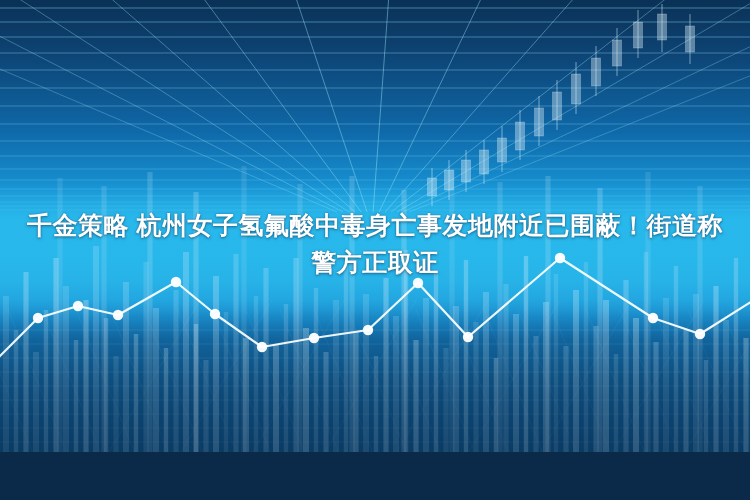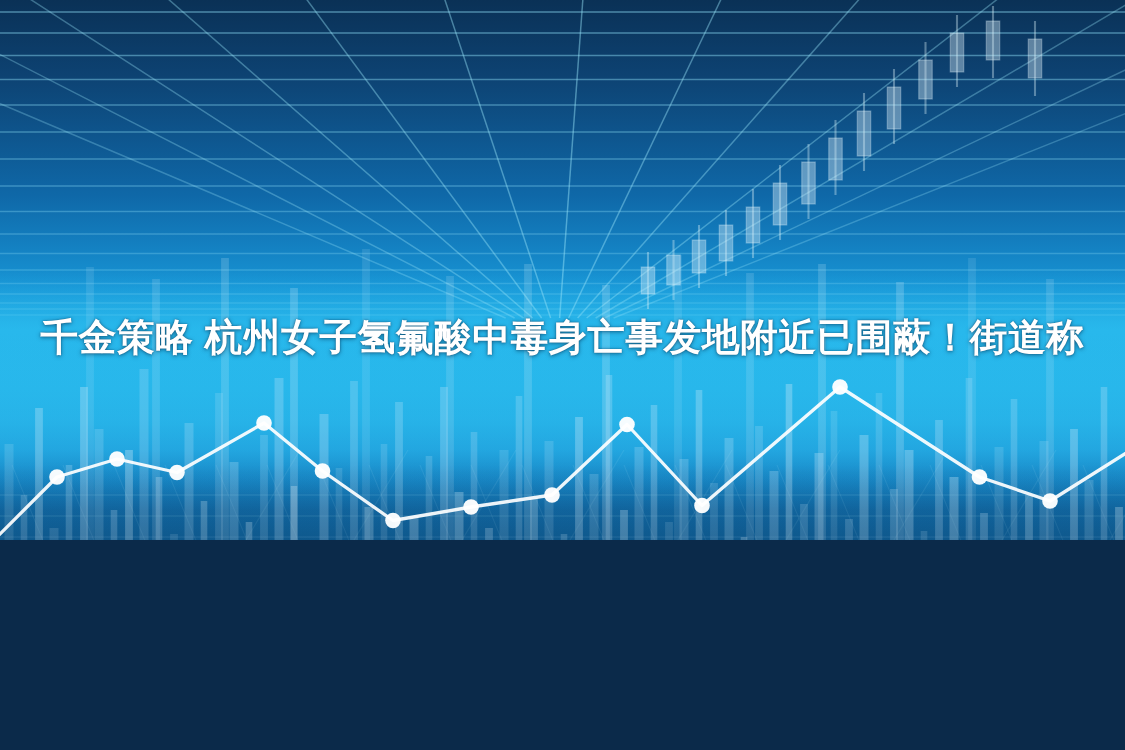--- a/index.html
+++ b/index.html
@@ -3,21 +3,21 @@
 <meta charset="utf-8">
 <style>
   html, body {
     margin: 0;
     padding: 0;
     background: #0b2a4a;
   }
   #stage {
     position: relative;
     width: 750px;
-    height: 360px;
+    height: 452px;
     overflow: hidden;
     font-family: "Liberation Sans", "DejaVu Sans", sans-serif;
     background: #0d3c66;
   }
   .layer {
     position: absolute;
     left: 0;
     top: 0;
     width: 750px;
     height: 500px;
@@ -313,15 +313,16 @@
       <circle cx="368" cy="330" r="5.2" fill="#ffffff" fill-opacity="0.96"></circle>
       <circle cx="418" cy="283" r="5.2" fill="#ffffff" fill-opacity="0.96"></circle>
       <circle cx="468" cy="337" r="5.2" fill="#ffffff" fill-opacity="0.96"></circle>
       <circle cx="560" cy="258" r="5.2" fill="#ffffff" fill-opacity="0.96"></circle>
       <circle cx="653" cy="318" r="5.2" fill="#ffffff" fill-opacity="0.96"></circle>
       <circle cx="700" cy="334" r="5.2" fill="#ffffff" fill-opacity="0.96"></circle>
     </svg>
 
   <div id="title-block">
     <div class="title-line">千金策略 杭州女子氢氟酸中毒身亡事发地附近已围蔽！街道称</div>
+    <div class="title-line">警方正取证</div>
   </div>
 
 </div>
 
 </body></html>

